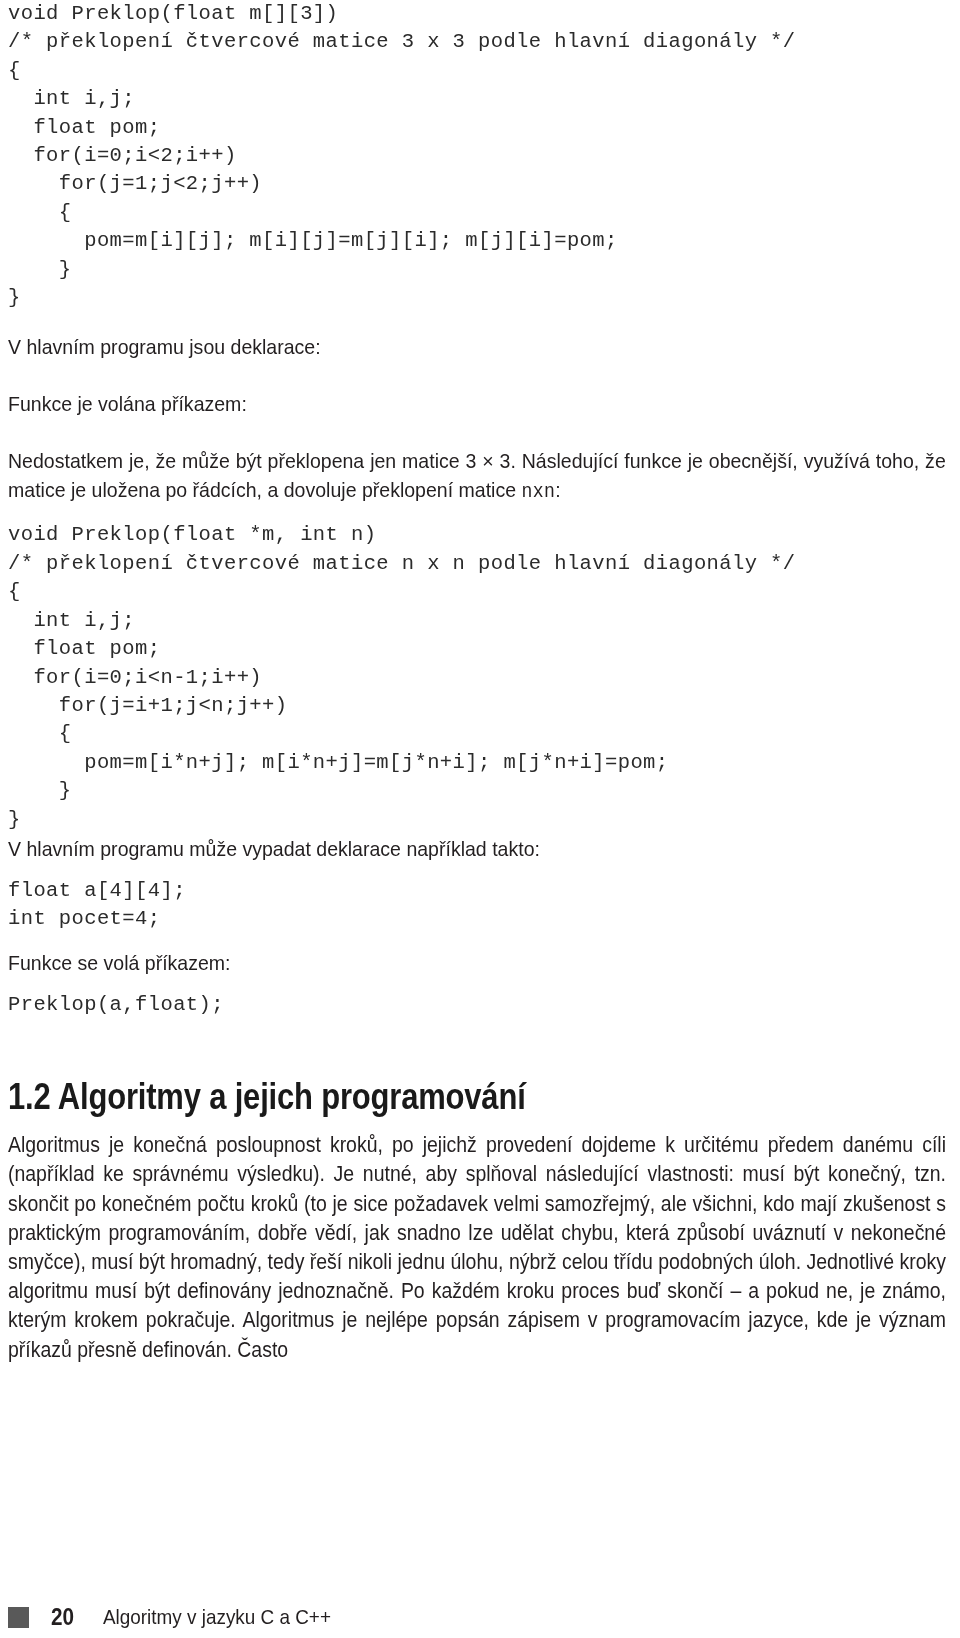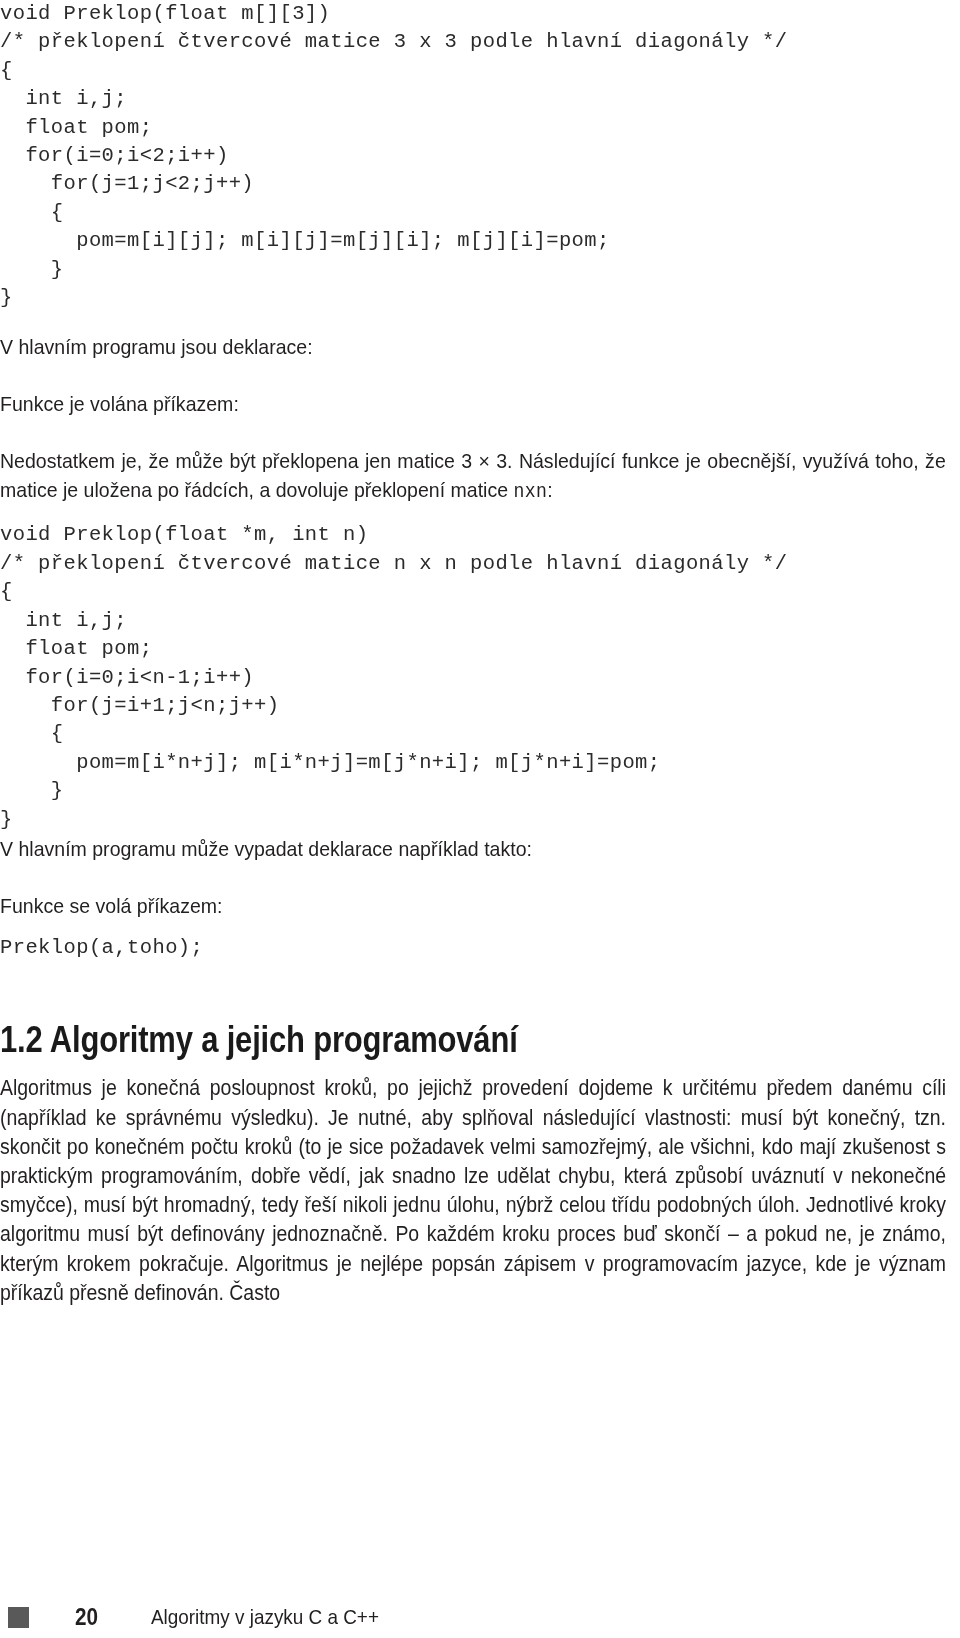--- a/index.html
+++ b/index.html
@@ -16,21 +16,21 @@
     overflow: hidden;
   }
 
   .page {
     position: absolute;
     left: 0;
     top: 0;
     width: 960px;
     height: 1638px;
     box-sizing: border-box;
-    padding: 0 14px 0 0;
+    padding: 0 14px 0 8px;
   }
 
   
   .code {
     font-family: "Liberation Mono", "DejaVu Sans Mono", monospace;
     font-size: 20.5px;
     line-height: 28.4px;
     letter-spacing: 0.4px;
     color: #2b2b2b;
     white-space: pre;
@@ -96,21 +96,20 @@
   }
 
   
   .footer {
     position: absolute;
     left: 8px;
     bottom: 8px;
     display: flex;
     align-items: center;
     height: 26px;
-    gap: 24px;
   }
   .footer-square {
     width: 21px;
     height: 21px;
     background: #595959;
   }
   .footer-page {
     font-family: "Liberation Sans", sans-serif;
     font-weight: bold;
     font-size: 23px;
@@ -175,28 +174,30 @@
     for(j=i+1;j&lt;n;j++)
     {
       pom=m[i*n+j]; m[i*n+j]=m[j*n+i]; m[j*n+i]=pom;
     }
 }</pre>
 
   <p class="prose tight">V hlavním programu může vypadat deklarace například takto:</p>
 
   <div class="gap-s"></div>
 
+  <pre class="code">float a[4][4];
+int pocet=4;</pre>
 
   <div class="gap-s"></div>
 
   <p class="prose tight">Funkce se volá příkazem:</p>
 
   <div class="gap-s"></div>
 
-  <pre class="code">Preklop(a,toho);</pre>
+  <pre class="code">Preklop(a,float);</pre>
 
   <div class="gap-xl"></div>
 
   <h2 class="section-heading">1.2 Algoritmy a jejich programování</h2>
 
   <div class="gap-s"></div>
 
   <p class="body-par">Algoritmus je konečná posloupnost kroků, po jejichž provedení dojdeme k určitému předem danému cíli (například ke správnému výsledku). Je nutné, aby splňoval následující vlastnosti: musí být konečný, tzn. skončit po konečném počtu kroků (to je sice požadavek velmi samozřejmý, ale všichni, kdo mají zkušenost s praktickým programováním, dobře vědí, jak snadno lze udělat chybu, která způsobí uváznutí v nekonečné smyčce), musí být hromadný, tedy řeší nikoli jednu úlohu, nýbrž celou třídu podobných úloh. Jednotlivé kroky algoritmu musí být definovány jednoznačně. Po každém kroku proces buď skončí – a pokud ne, je známo, kterým krokem pokračuje. Algoritmus je nejlépe popsán zápisem v programovacím jazyce, kde je význam příkazů přesně definován. Často</p>
 
   <div class="footer">

